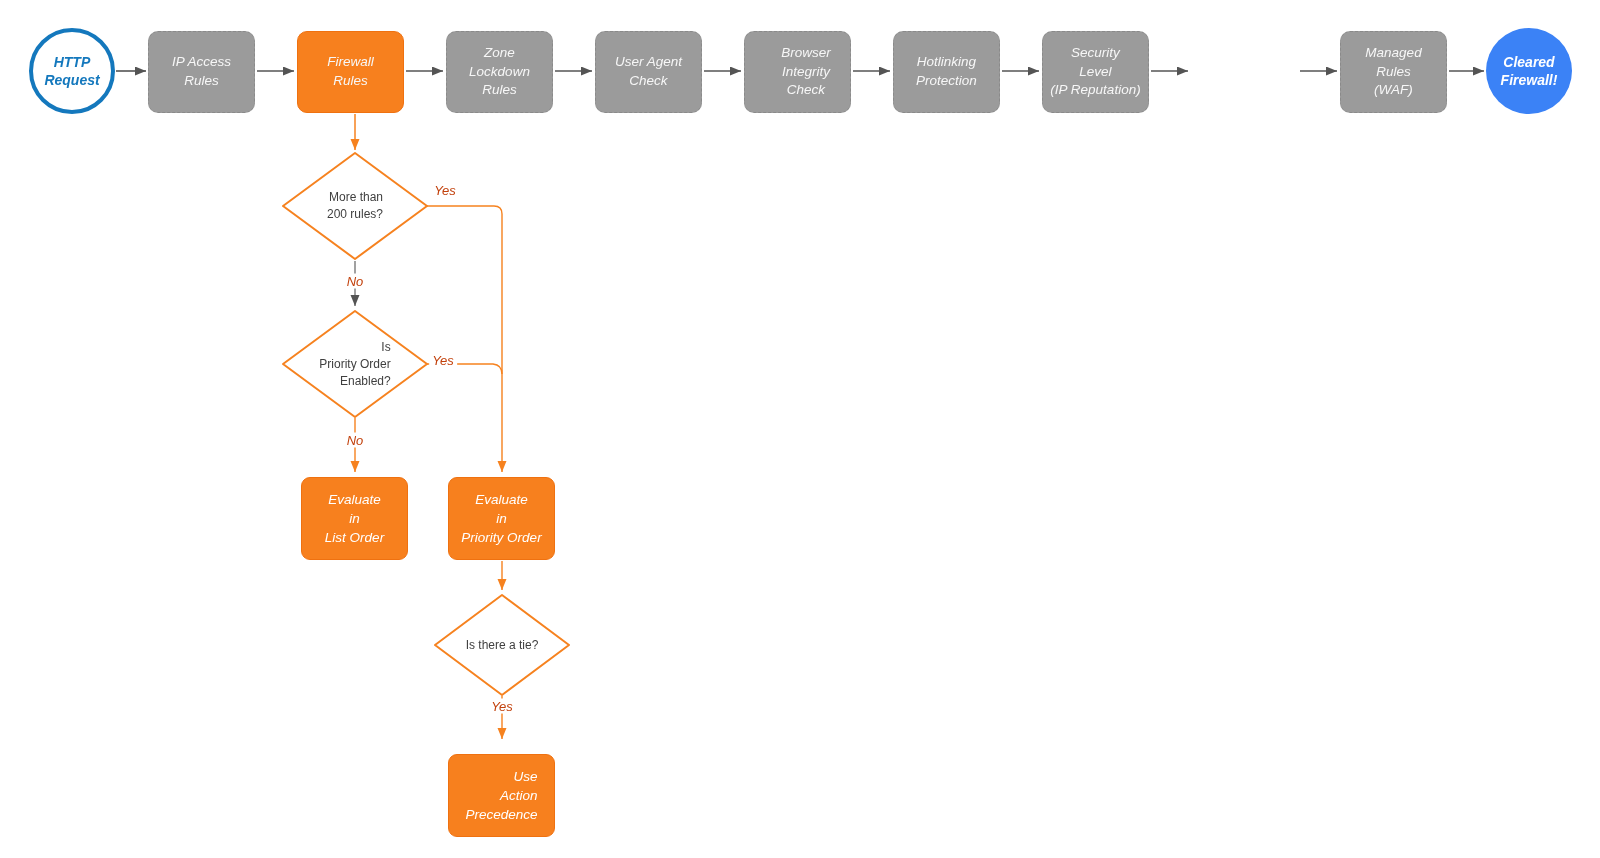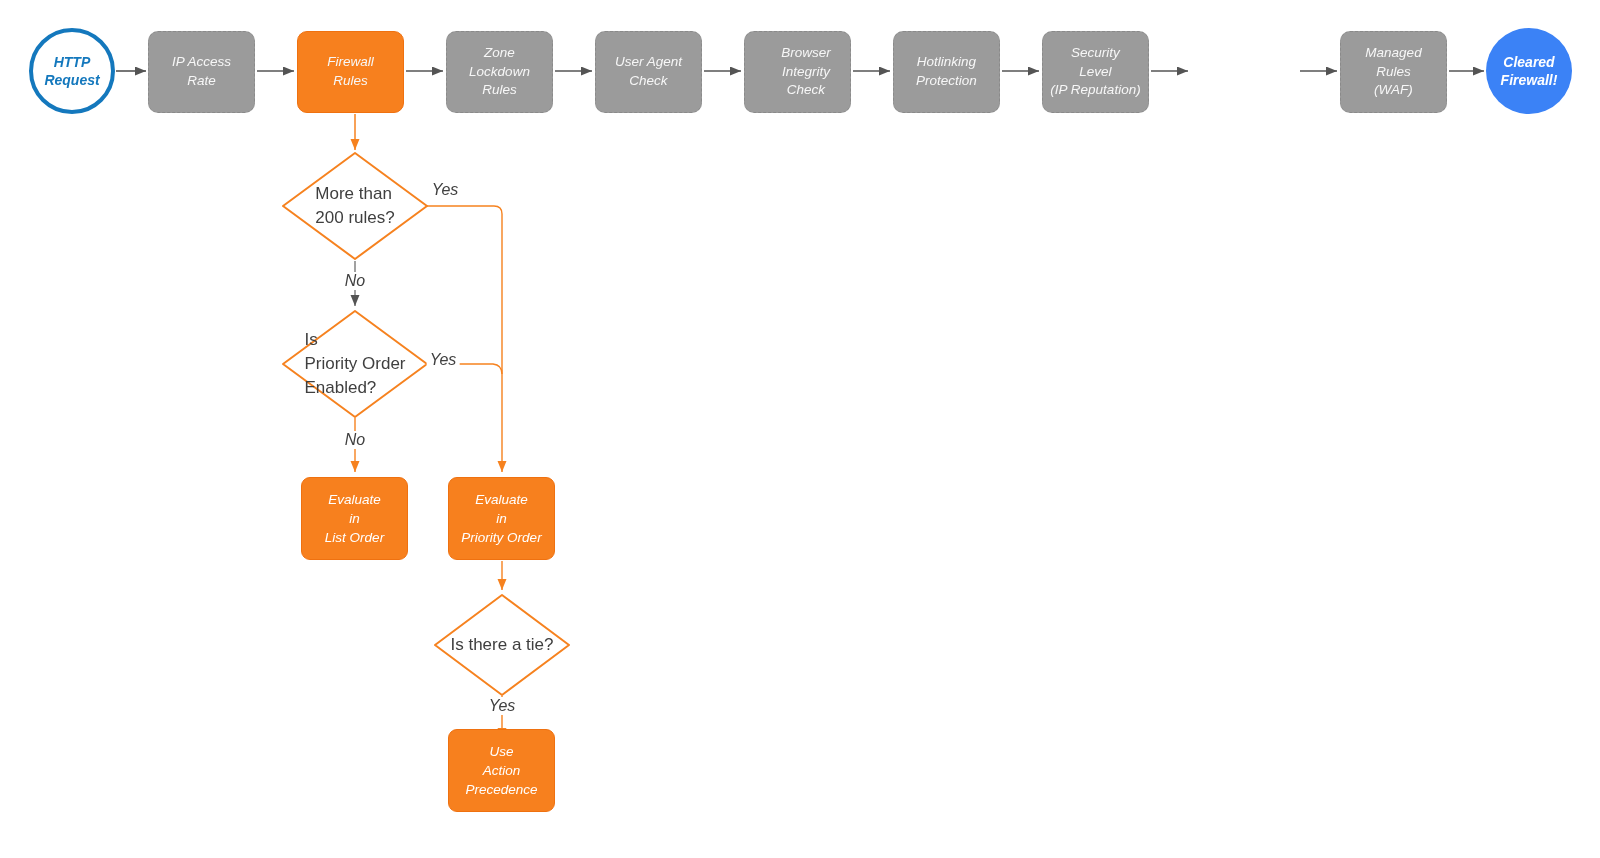--- a/index.html
+++ b/index.html
@@ -59,32 +59,32 @@
     color: #1478BD;
     font-style: italic;
   }
   .circle.end {
     background: #3b82f6;
     color: #ffffff;
   }
   .decision-label {
     position: absolute;
     transform: translate(-50%, -50%);
-    text-align: left;
+    text-align: right;
     white-space: pre-line;
-    font-size: 17px;
+    font-size: 12px;
     line-height: 1.4;
     color: #3F3F3F;
   }
   .edge-label {
     position: absolute;
     transform: translate(-50%, -50%);
     font-style: italic;
-    font-size: 16px;
-    color: #404040;
+    font-size: 13px;
+    color: #c2410c;
     background: #ffffff;
     padding: 0 3px;
   }
 </style>
 </head>
 <body>
 
 <div class="canvas">
 
   <svg class="edges-svg" width="1600" height="858" viewBox="0 0 1600 858">
@@ -120,21 +120,21 @@
 
     <path d="M355 153 L427 206 L355 259 L283 206 Z" fill="#ffffff" stroke="#F6821F" stroke-width="2" stroke-linejoin="round"></path>
     <path d="M355 311 L427 364 L355 417 L283 364 Z" fill="#ffffff" stroke="#F6821F" stroke-width="2" stroke-linejoin="round"></path>
     <path d="M502 595 L569 645 L502 695 L435 645 Z" fill="#ffffff" stroke="#F6821F" stroke-width="2" stroke-linejoin="round"></path>
   </svg>
 
   <div class="node circle start" style="left:29px;">HTTP
 Request</div>
 
   <div class="node stage" style="left:148px;">IP Access
-Rate</div>
+Rules</div>
 
   <div class="node stage active" style="left:297px;">Firewall
 Rules</div>
 
   <div class="node stage" style="left:446px;">Zone
 Lockdown
 Rules</div>
 
   <div class="node stage" style="left:595px;">User Agent
 Check</div>
@@ -168,21 +168,21 @@
   <div class="decision-label" style="left:502px; top:645px;">Is there a tie?</div>
 
   <div class="node action" style="left:301px; top:477px;">Evaluate
 in
 List Order</div>
 
   <div class="node action" style="left:448px; top:477px;">Evaluate
 in
 Priority Order</div>
 
-  <div class="node action" style="left:448px; top:729px;">Use
+  <div class="node action" style="left:448px; top:754px;text-align:right;">Use
 Action
 Precedence</div>
 
   <div class="edge-label" style="left:445px; top:190px;">Yes</div>
 
   <div class="edge-label" style="left:355px; top:281px;">No</div>
 
   <div class="edge-label" style="left:443px; top:360px;">Yes</div>
 
   <div class="edge-label" style="left:355px; top:440px;">No</div>

